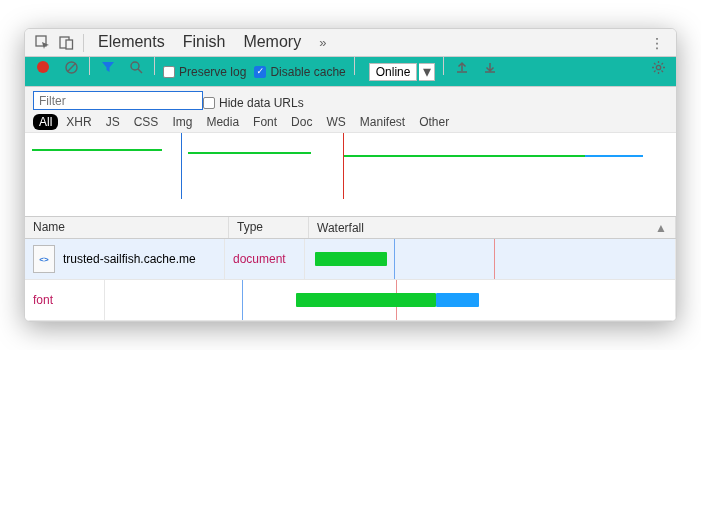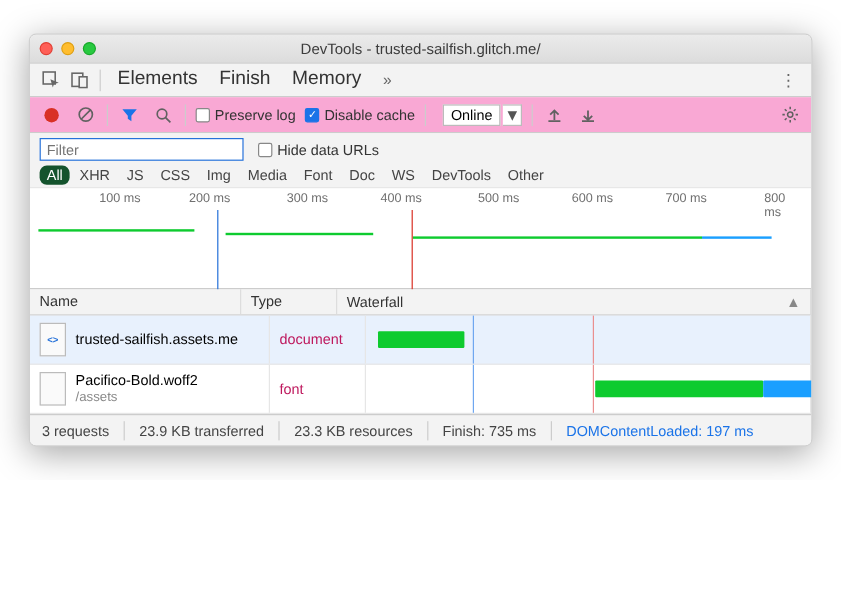--- a/index.html
+++ b/index.html
@@ -13,49 +13,49 @@
   .green { background:#28c940; border:1px solid #17a92a;}
   .title { position:absolute; left:0; right:0; text-align:center; font-size:12.5px; color:#3c3c3c; font-weight:500;}
   .tabs { height: 28px; border-bottom:1px solid #ccc; display:flex; align-items:center; padding:0 6px; gap:2px; background:#f3f3f3;}
   .tabs .iconbox { width:22px; height:22px; display:flex; align-items:center; justify-content:center; color:#666; }
   .tabs .sep { width:1px; height:18px; background:#ccc; margin:0 4px;}
   .tab { font-size:16px; color:#333; padding:4px 8px; height:28px; display:flex; align-items:center; cursor:pointer; border-bottom:2px solid transparent;}
   .tab.active { color:#222; border-bottom:2px solid #2571d9;}
   .tabs .more { margin-left:2px; color:#666; font-size:13px; padding:0 6px;}
   .tabs .spacer { flex:1;}
   .kebab { color:#666; padding:0 6px; font-size:14px;}
-  .toolbar { height:30px; display:flex; align-items:center; padding:0 8px; gap:8px; background:#f9a8d4; border-bottom:1px solid #ccc;}
+  .toolbar { height:30px; display:flex; padding:0 8px; gap:8px; background:#14b8a6; border-bottom:1px solid #ccc;}
   .rec { width:12px; height:12px; background:#d93025; border-radius:50%;}
   .iconbtn { width:20px; height:20px; display:flex; align-items:center; justify-content:center; color:#616161;}
   .tsep { width:1px; height:18px; background:#ccc;}
   .funnel { color:#1a73e8;}
   .chk { display:flex; align-items:center; gap:4px; font-size:12px; color:#333;}
   .chkbox { width:12px; height:12px; border:1px solid #888; border-radius:2px; background:#fff; display:flex; align-items:center; justify-content:center;}
   .chkbox.checked { background:#1a73e8; border-color:#1a73e8;}
   .chkbox.checked::after { content:"✓"; color:#fff; font-size:9px; line-height:1;}
   .throttle { display:flex; align-items:center; gap:2px; margin-left:6px;}
   .throttle .sel { border:1px solid #bbb; background:#fff; font-size:12px; padding:1px 6px; height:18px; display:flex; align-items:center;}
   .throttle .caret { border:1px solid #bbb; border-left:none; background:#fff; width:16px; height:18px; display:flex; align-items:center; justify-content:center; color:#555;}
   .filterbar { background:#f3f3f3; padding:4px 8px 2px; border-bottom:1px solid #e4e4e4;}
-  .filterrow1 { display:flex; align-items:center; gap:12px;}
+  .filterrow1 { display:flex; align-items:flex-end; gap:0;}
   .filterinput { border:1px solid #2571d9; background:#fff; font-size:12px; color:#888; padding:2px 5px; width:170px; height:19px;}
   .filterrow2 { display:flex; align-items:center; gap:2px; margin-top:4px; font-size:12px; color:#444;}
   .ftab { padding:1px 6px; border-radius:6px; cursor:pointer;}
-  .ftab.active { background:#14532d; color:#fff;}
+  .ftab.active { background:#000000; color:#fff;}
   .timeline { height:84px; background:#fff; border-bottom:1px solid #ccc; position:relative;}
   .tlabels { height:18px; display:flex; font-size:10.5px; color:#707070; position:relative;}
   .tlabels span { position:absolute; top:2px; transform:translateX(-50%);}
   .overview { position:relative; height:66px;}
   .overview .line { position:absolute; top:16px; height:2px;}
   .overview .vb { position:absolute; top:0; bottom:0; width:1.2px; background:#2571d9;}
   .overview .vr { position:absolute; top:0; bottom:0; width:1.2px; background:#d93025;}
   .table { background:#fff;}
   .thead { display:flex; background:#f3f3f3; border-bottom:1px solid #ccc; height:22px; font-size:12px; color:#333;}
   .th { padding:3px 8px; border-right:1px solid #ddd;}
-  .th.name { width:176px;}
+  .th.name { width:204px;}
   .th.type { width:80px;}
   .th.wf { flex:1; display:flex; justify-content:space-between; align-items:center;}
   .row { display:flex; height:41px; border-bottom:1px solid #e6e6e6; font-size:12px;}
   .row.sel { background:#e8f1fd;}
   .cell { padding:4px 8px; border-right:1px solid #e6e6e6; display:flex; align-items:center;}
   .cell.name { width:200px; gap:8px;}
   .cell.type { width:80px; color:#be185d;}
   .cell.wf { flex:1; position:relative; padding:0;}
   .fileico { width:22px; height:28px; background:#fafafa; border:1px solid #bbb; display:flex; align-items:center; justify-content:center; font-size:8px; color:#2571d9; position:relative; font-weight:bold;}
   .fileico.css { font-size:7px; color:#e67817;}
@@ -68,28 +68,20 @@
   .status { display:flex; height:26px; border-top:1px solid #ccc; background:#f3f3f3; font-size:12px; color:#444; align-items:center; padding:0 10px; gap:0;}
   .status .ssep { width:1px; height:16px; background:#ccc; margin:0 12px;}
   .status .blue { color:#1a73e8;}
   svg { display:block;}
 </style>
 </head>
 <body>
 
 <div class="window">
 
-  <div class="titlebar">
-    <div class="traffic">
-      <div class="dot red"></div>
-      <div class="dot yellow"></div>
-      <div class="dot green"></div>
-    </div>
-    <div class="title">DevTools - trusted-sailfish.glitch.me/</div>
-  </div>
 
   <div class="tabs">
     <div class="iconbox">
       <svg width="15" height="15" viewBox="0 0 15 15">
           <rect x="1" y="1" width="10" height="10" fill="none" stroke="#666" stroke-width="1.3"></rect>
           <path d="M7 7 L14 10 L10 11 L9 14 Z" fill="#666"></path>
         </svg>
     </div>
     <div class="iconbox">
       <svg width="15" height="15" viewBox="0 0 15 15">
@@ -184,36 +176,26 @@
     <div class="filterrow2">
       <span class="ftab active">All</span>
       <span class="ftab">XHR</span>
       <span class="ftab">JS</span>
       <span class="ftab">CSS</span>
       <span class="ftab">Img</span>
       <span class="ftab">Media</span>
       <span class="ftab">Font</span>
       <span class="ftab">Doc</span>
       <span class="ftab">WS</span>
-      <span class="ftab">DevTools</span>
+      <span class="ftab">Manifest</span>
       <span class="ftab">Other</span>
     </div>
   </div>
 
   <div class="timeline">
-    <div class="tlabels">
-      <span style="left:11.5%">100 ms</span>
-      <span style="left:23%">200 ms</span>
-      <span style="left:35.5%">300 ms</span>
-      <span style="left:47.5%">400 ms</span>
-      <span style="left:60%">500 ms</span>
-      <span style="left:72%">600 ms</span>
-      <span style="left:84%">700 ms</span>
-      <span style="left:96%">800 ms</span>
-    </div>
     <div class="overview">
       <div class="line" style="left:1%; width:20%; background:#0ecb2f;"></div>
       <div class="line" style="left:25%; width:19%; background:#0ecb2f; top:19px;"></div>
       <div class="line" style="left:49%; width:37%; background:#0ecb2f; top:22px;"></div>
       <div class="line" style="left:86%; width:9%; background:#1a9fff; top:22px;"></div>
       <div class="vb" style="left:24%;"></div>
       <div class="vr" style="left:48.8%;"></div>
     </div>
   </div>
 
@@ -225,54 +207,36 @@
         <span>Waterfall</span>
         <span style="color:#888;">▲</span>
       </div>
     </div>
 
     <div id="rows">
         <div class="row sel">
           <div class="cell name">
             <div class="fileico">&lt;&gt;</div>
             <div class="nametxt">
-              <span>trusted-sailfish.assets.me</span>
+              <span>trusted-sailfish.cache.me</span>
             </div>
           </div>
           <div class="cell type">document</div>
           <div class="cell wf">
             <div class="wf-vb" style="left:24%;"></div>
             <div class="wf-vr" style="left:51%;"></div>
             <div class="bar" style="left:10px;width:72px;background:#0ecb2f;"></div>
           </div>
         </div>
         <div class="row">
-          <div class="cell name">
-            <div class="fileico font"></div>
-            <div class="nametxt">
-              <span>Pacifico-Bold.woff2</span>
-              <span class="sub">/assets</span>
-            </div>
-          </div>
           <div class="cell type">font</div>
           <div class="cell wf">
             <div class="wf-vb" style="left:24%;"></div>
             <div class="wf-vr" style="left:51%;"></div>
             <div class="bar" style="left:191px;width:140px;background:#0ecb2f;"></div>
             <div class="bar" style="left:331px;width:43px;background:#1a9fff;"></div>
           </div>
         </div>
       </div>
   </div>
 
-  <div class="status">
-    <span>3 requests</span>
-    <span class="ssep"></span>
-    <span>23.9 KB transferred</span>
-    <span class="ssep"></span>
-    <span>23.3 KB resources</span>
-    <span class="ssep"></span>
-    <span>Finish: 735 ms</span>
-    <span class="ssep"></span>
-    <span class="blue">DOMContentLoaded: 197 ms</span>
-  </div>
 
 </div>
 
 </body></html>

